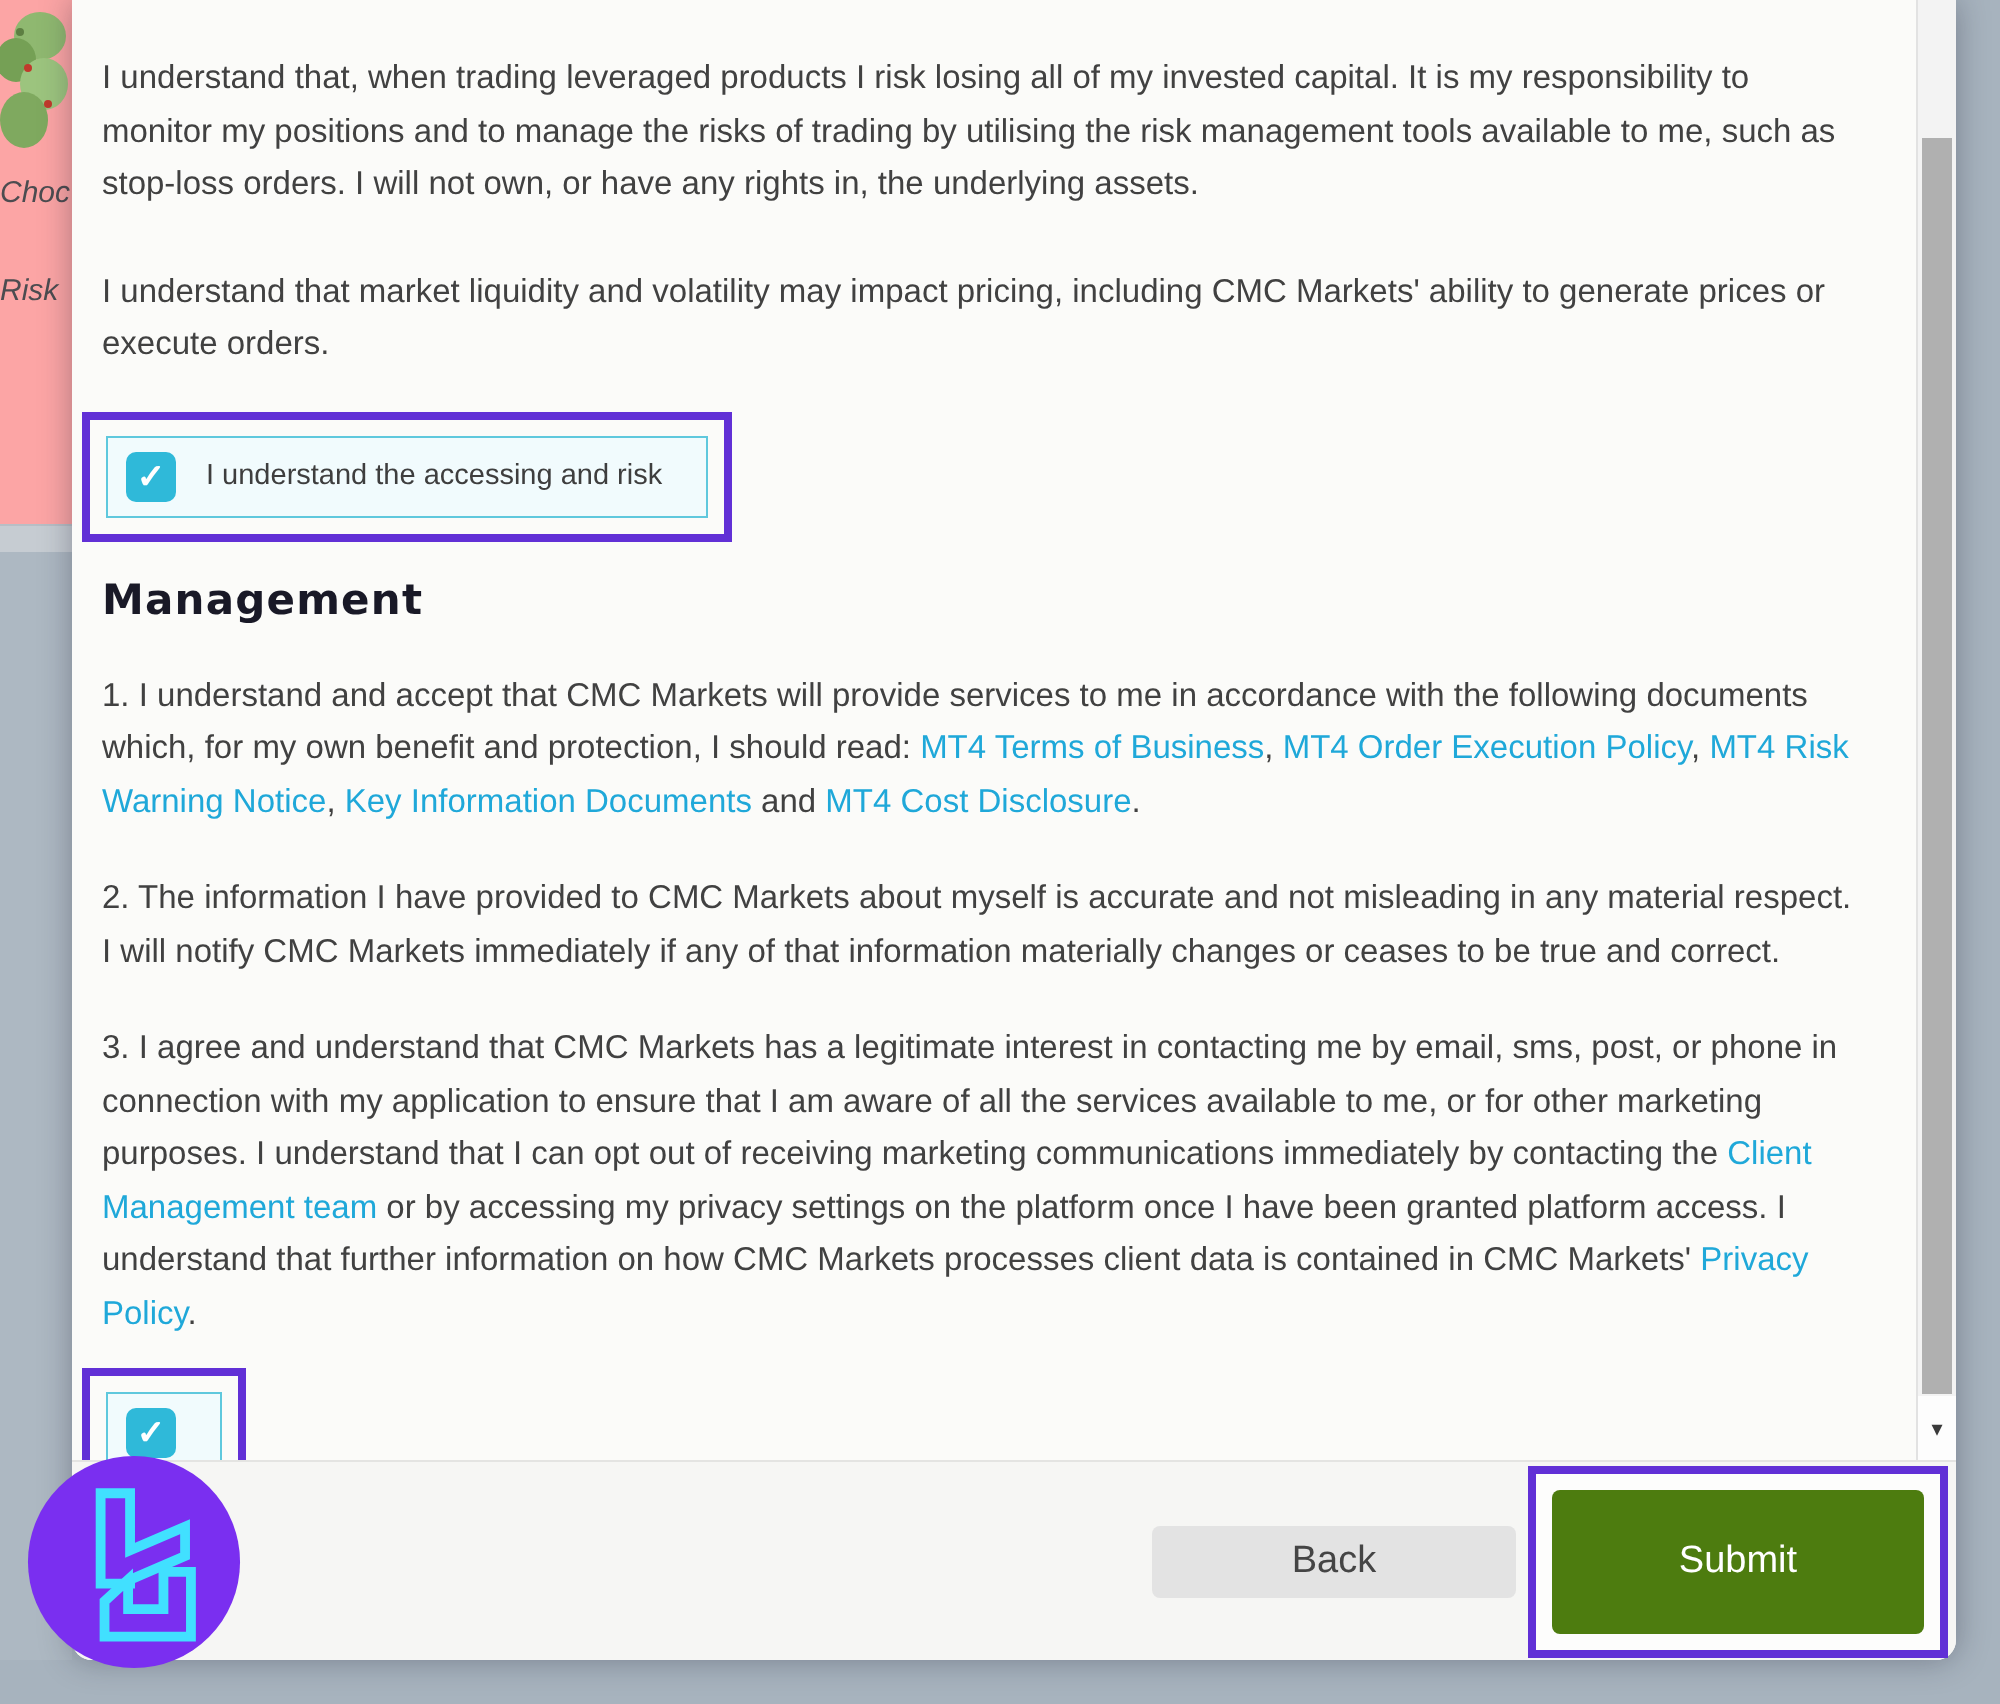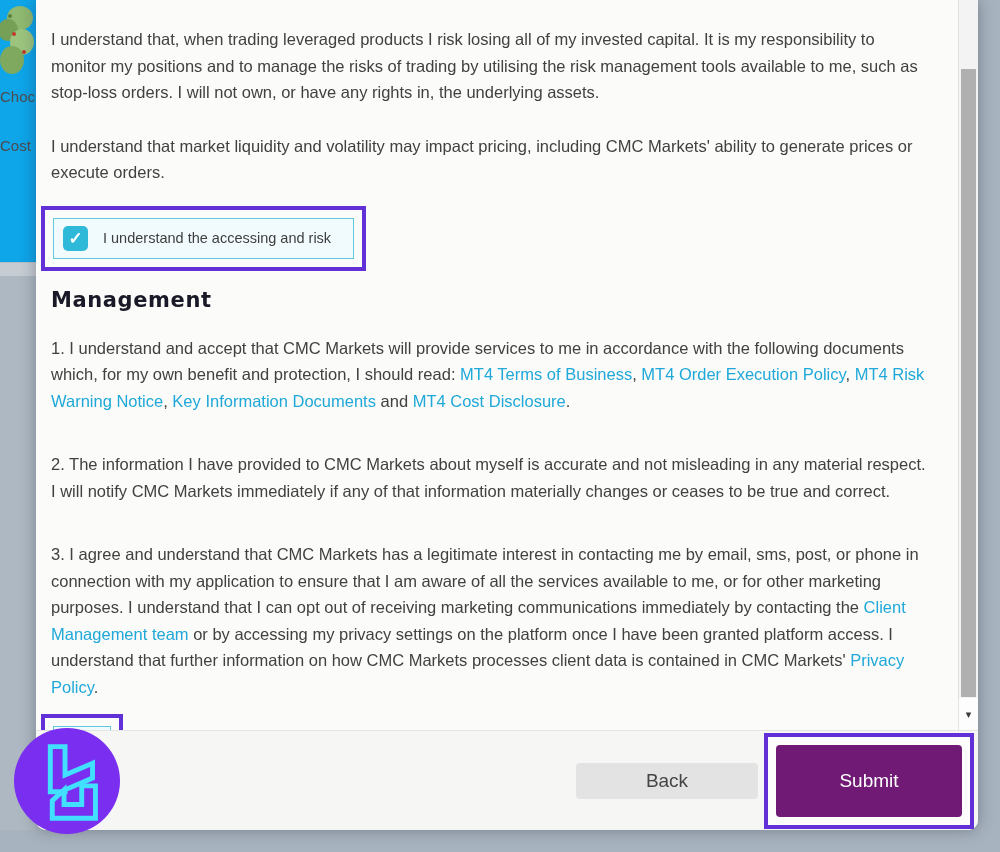--- a/index.html
+++ b/index.html
@@ -1,34 +1,34 @@
 <!DOCTYPE html>
 <html><head>
 <meta charset="utf-8">
 <style>
   * { margin:0; padding:0; box-sizing:border-box; }
   body { font-family:"Liberation Sans", sans-serif; background:#8f9ca8; }
   .stage { position:relative; width:1000px; height:852px; background:#a7b3be; overflow:hidden; }
 
   
-  .sidebar { position:absolute; left:0; top:0; width:36px; height:830px; background:#0ea5e9; overflow:hidden; }
+  .sidebar { position:absolute; left:0; top:0; width:36px; height:830px; background:#fca5a5; overflow:hidden;font-style:italic; }
   .sidebar .side-label { position:absolute; left:0; font-size:15px; color:#4c4c50; white-space:nowrap; }
   .sidebar .divider-band { position:absolute; left:0; top:262px; width:36px; height:14px; background:#c6ccd2; border-top:1px solid #b8bec5; }
   .sidebar .lower { position:absolute; left:0; top:276px; width:36px; height:560px; background:#adb8c2; }
 
   
   .modal { position:absolute; left:36px; top:0; width:942px; height:830px; background:#fbfbf9;
            border-radius:0 0 10px 10px; box-shadow:0 0 16px rgba(30,30,50,.35); }
   .content { position:absolute; left:0; top:0; width:922px; height:730px; overflow:hidden; padding:2px 26px 0 15px; }
 
   .content p { font-size:16.5px; line-height:26.5px; color:#414141; }
   .p-intro-1 { margin-top:24px; }
   .p-intro-2 { margin-top:27px; }
   .decl-1 { margin-top:23px; }
-  .decl-2, .decl-3 { margin-top:37px; }
+  .decl-2, .decl-3 { margin-top:22px; }
   a.link { color:#1fa8d9; text-decoration:none; cursor:pointer; }
 
   .annotate { display:inline-block; border:4px solid #6130d6; padding:8px; background:transparent; }
   .annotate-cb1 { margin:20px 0 0 -10px; }
   .annotate-cb2 { margin:14px 0 0 -10px; }
 
   .checkbox-box { display:inline-flex; align-items:center; gap:15px; border:1px solid #5fc8dd;
                   background:#f1fbfd; padding:7px 22px 7px 9px; min-height:40px; cursor:pointer; }
   .cb-icon { width:25px; height:25px; background:#2fb9d9; border-radius:5px; color:#fff;
              display:flex; align-items:center; justify-content:center; font-size:17px; font-weight:bold; }
@@ -43,21 +43,21 @@
   .scroll-btn { position:absolute; left:0; bottom:0; width:100%; height:32px; background:#fdfdfd;
                 display:flex; align-items:center; justify-content:center; font-size:11px; color:#3a3a3a; cursor:pointer; }
 
   
   .footer { position:absolute; left:0; top:730px; width:100%; height:100px; background:#f6f6f4;
             border-top:1px solid #e4e4e2; border-radius:0 0 10px 10px;
             display:flex; align-items:center; justify-content:flex-end; gap:6px; padding-right:4px; }
   .btn-back { width:182px; height:36px; background:#e3e3e3; border:none; border-radius:4px;
               font-family:"Liberation Sans",sans-serif; font-size:19px; color:#454545; cursor:pointer; }
   .annotate-submit { border:4px solid #6130d6; padding:8px; background:#fdfdfc; }
-  .btn-submit { width:186px; height:72px; background:#701a75; border:none; border-radius:4px;
+  .btn-submit { width:186px; height:72px; background:#4d7c0f; border:none; border-radius:4px;
                 font-family:"Liberation Sans",sans-serif; font-size:19px; color:#ffffff; cursor:pointer; }
 
   
   .logo { position:absolute; left:13px; top:727px; width:108px; height:108px; }
 </style>
 </head>
 <body>
 
 <div class="stage">
 
@@ -65,21 +65,21 @@
     <svg width="34" height="76" viewBox="0 0 34 76" style="position:absolute;left:0;top:4px;">
       <ellipse cx="20" cy="14" rx="13" ry="12" fill="#8fb870"></ellipse>
       <ellipse cx="8" cy="26" rx="10" ry="11" fill="#75a055"></ellipse>
       <ellipse cx="22" cy="38" rx="12" ry="13" fill="#9cc47e"></ellipse>
       <ellipse cx="12" cy="56" rx="12" ry="14" fill="#7fa95f"></ellipse>
       <circle cx="14" cy="30" r="2" fill="#c0392b"></circle>
       <circle cx="24" cy="48" r="2" fill="#c0392b"></circle>
       <circle cx="10" cy="12" r="2" fill="#5d7f42"></circle>
     </svg>
     <span class="side-label" style="top:88px;">Choc</span>
-    <span class="side-label" style="top:137px;">Cost</span>
+    <span class="side-label" style="top:137px;">Risk</span>
     <div class="divider-band"></div>
     <div class="lower"></div>
   </div>
 
   <div class="modal">
 
     <div class="content">
       <p class="p-intro-1">I understand that, when trading leveraged products I risk losing all of my invested capital. It is my responsibility to monitor my positions and to manage the risks of trading by utilising the risk management tools available to me, such as stop-loss orders. I will not own, or have any rights in, the underlying assets.</p>
       <p class="p-intro-2">I understand that market liquidity and volatility may impact pricing, including CMC Markets' ability to generate prices or execute orders.</p>
 

